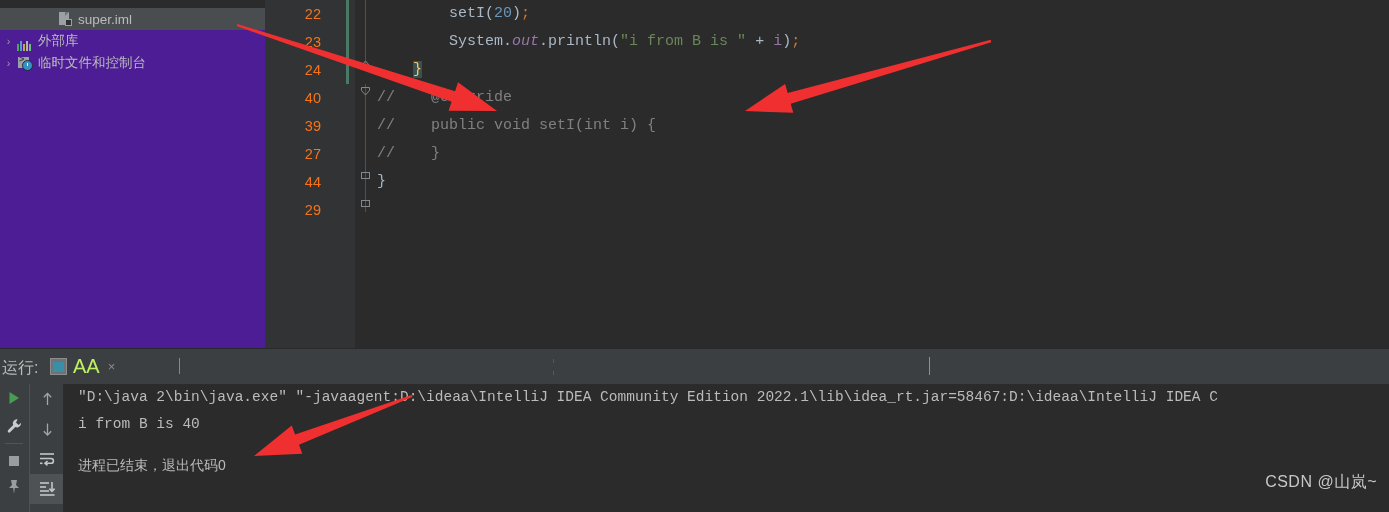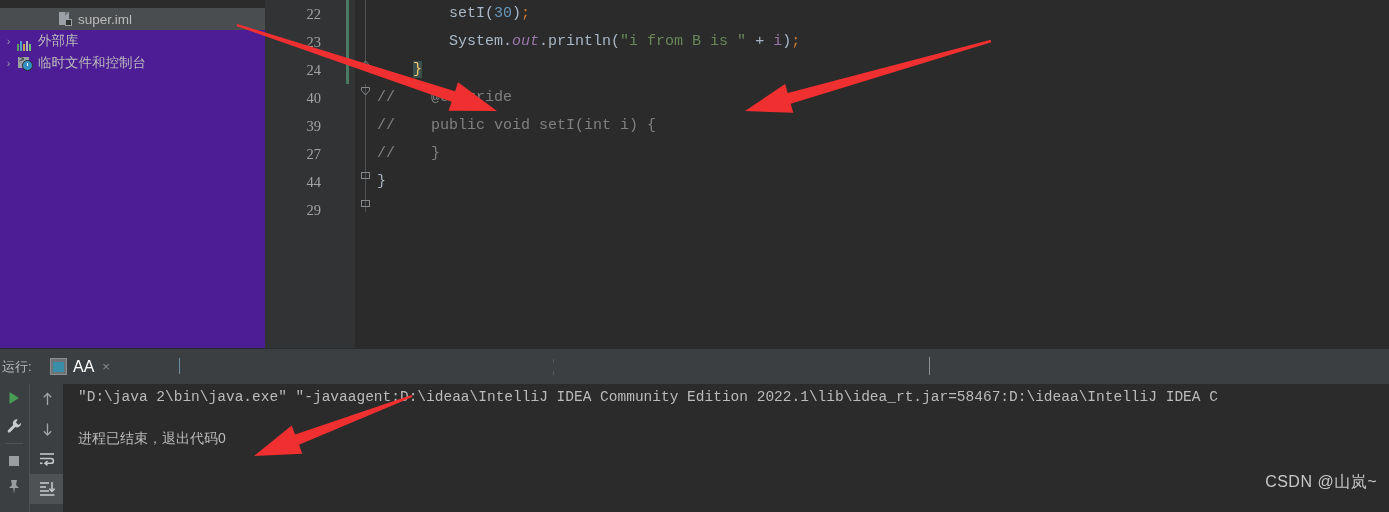--- a/index.html
+++ b/index.html
@@ -125,22 +125,22 @@
     left: 0; top: 0; bottom: 0;
     width: 90px;
     background: #313335;
   }
   .gutter-line {
     position: relative;
     height: 28px;
     line-height: 28px;
     text-align: right;
     padding-right: 34px;
-    color: #a3a3a3;
-    font-family: Liberation Serif, serif;
+    color: #f97316;
+    font-family: Liberation Sans, sans-serif;
     font-size: 14.5px;
     user-select: none;
   }
   .change-bar {
     position: absolute;
     left: 81px; top: 0;
     width: 3px;
     background: #4a7a63;
   }
   #fold-rail {
@@ -199,21 +199,21 @@
     border-top: 1px solid #282a2b;
   }
   #run-tabbar {
     position: relative;
     height: 35px;
     background: #3c3f41;
   }
   #run-title {
     position: absolute;
     left: 2px; top: 9px;
-    font-size: 13px;
+    font-size: 16px;
     color: #bbbbbb;
   }
   #run-tab {
     position: absolute;
     left: 42px; top: 0;
     height: 35px;
     display: flex;
     align-items: center;
     padding: 0 8px;
   }
@@ -224,22 +224,22 @@
     background: #6f7375;
     border: 1px solid #8a8e90;
   }
   .tab-icon:after {
     content: "";
     position: absolute;
     left: 2px; top: 3px; right: 2px; bottom: 2px;
     background: #3a8fa8;
   }
   .tab-label {
-    font-size: 16px;
-    color: #ffffff;
+    font-size: 20px;
+    color: #bef264;
     margin-right: 8px;
   }
   .tab-close {
     color: #8a8e90;
     font-size: 13px;
     line-height: 1;
   }
   #tab-caret {
     position: absolute;
     left: 179px; top: 9px;
@@ -402,21 +402,21 @@
         </svg>
       </div>
       <div class="fold-marker" style="top:197px;">
         <svg width="13" height="13" viewBox="0 0 13 13">
           <rect x="2.5" y="3.5" width="8" height="6" fill="none" stroke="#85888a" stroke-width="1"></rect>
         </svg>
       </div>
     </div>
 
     <div id="code-area">
-        <div class="code-line"><span class="t-plain">        </span><span class="t-plain">setI</span><span class="t-punc">(</span><span class="t-num">30</span><span class="t-punc">)</span><span class="t-semi">;</span></div>
+        <div class="code-line"><span class="t-plain">        </span><span class="t-plain">setI</span><span class="t-punc">(</span><span class="t-num">20</span><span class="t-punc">)</span><span class="t-semi">;</span></div>
         <div class="code-line"><span class="t-plain">        </span><span class="t-plain">System</span><span class="t-punc">.</span><span class="t-field">out</span><span class="t-plain">.println</span><span class="t-punc">(</span><span class="t-str">"i from B is "</span><span class="t-plain"> + </span><span class="t-var">i</span><span class="t-punc">)</span><span class="t-semi">;</span></div>
         <div class="code-line"><span class="t-plain">    </span><span class="t-brace-hl">}</span></div>
         <div class="code-line"><span class="t-comment">//    @Override</span></div>
         <div class="code-line"><span class="t-comment">//    public void setI(int i) {</span></div>
         <div class="code-line"><span class="t-comment">//    }</span></div>
         <div class="code-line"><span class="t-plain">}</span></div>
       </div>
   </div>
 
   <div id="run-panel">
@@ -490,20 +490,21 @@
           <path d="M14 2 L14 11" stroke="#c3c6c8" stroke-width="1.6"></path>
           <path d="M11.4 8.6 L14 11.4 L16.6 8.6" stroke="#c3c6c8" stroke-width="1.6" fill="none"></path>
           <path d="M2 15 L16.5 15" stroke="#c3c6c8" stroke-width="1.6"></path>
         </svg>
       </div>
     </div>
 
     <div id="console">
       <div id="console-lines">
           <div class="console-line">"D:\java 2\bin\java.exe" "-javaagent:D:\ideaa\IntelliJ IDEA Community Edition 2022.1\lib\idea_rt.jar=58467:D:\ideaa\IntelliJ IDEA C</div>
+          <div class="console-line">i from B is 40</div>
           <div class="console-line spacer">&nbsp;</div>
           <div class="console-line zh">进程已结束，退出代码0</div>
         </div>
     </div>
   </div>
 
   <svg id="annotations" viewBox="0 0 1389 512" width="1389" height="512">
       <polygon points="236.6,26.1 451.6,101.8 448.6,110.8 497.0,111.0 458.0,82.3 455.1,91.3 237.4,23.9" fill="#f03030"></polygon>
       <polygon points="990.7,39.8 787.7,93.1 785.1,84.0 745.0,111.0 793.3,112.8 790.7,103.7 991.3,42.2" fill="#f03030"></polygon>
       <polygon points="411.6,394.9 295.1,434.5 291.7,425.6 254.0,456.0 302.3,453.7 299.0,444.8 412.4,397.1" fill="#f03030"></polygon>

